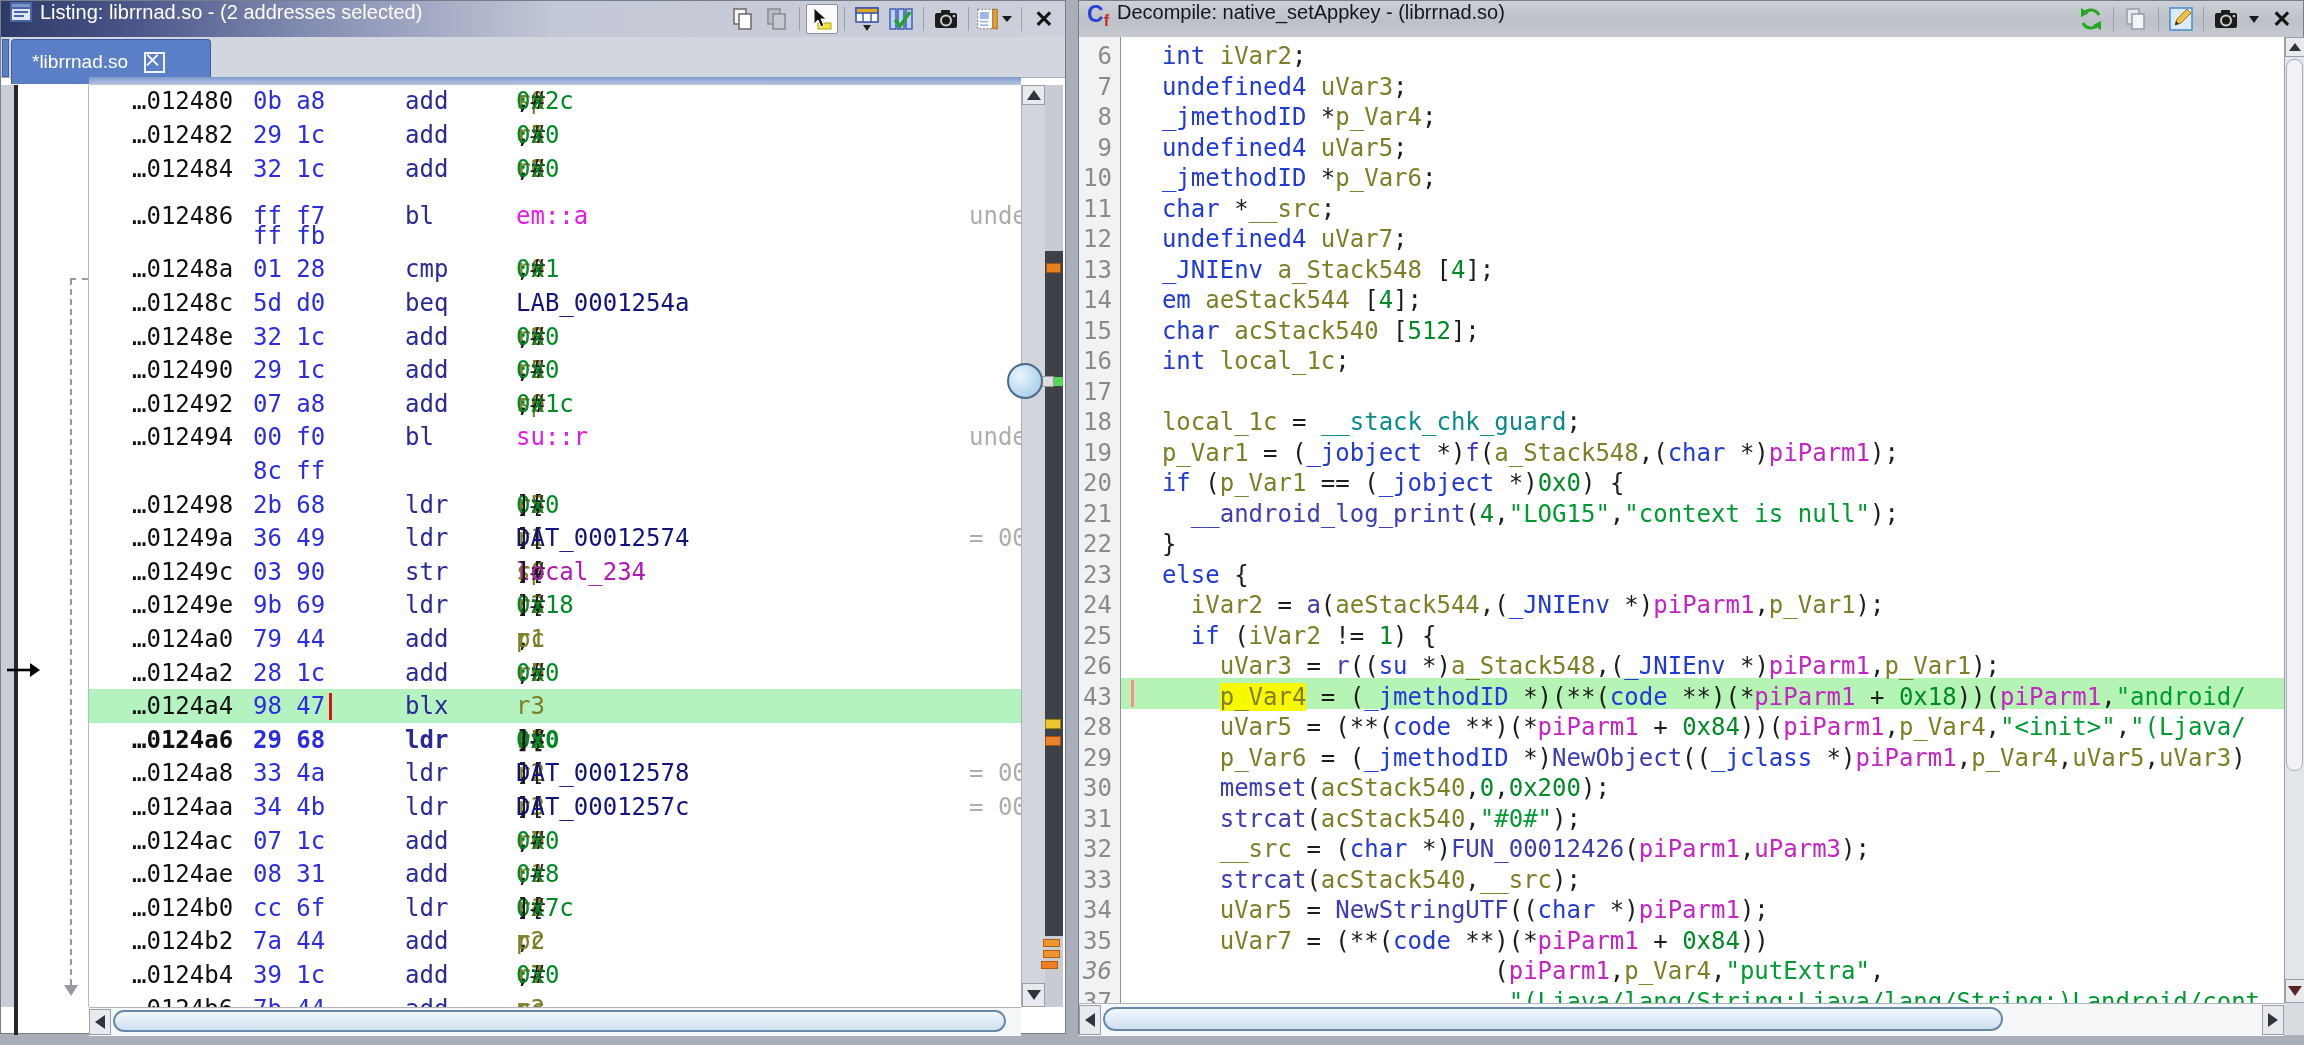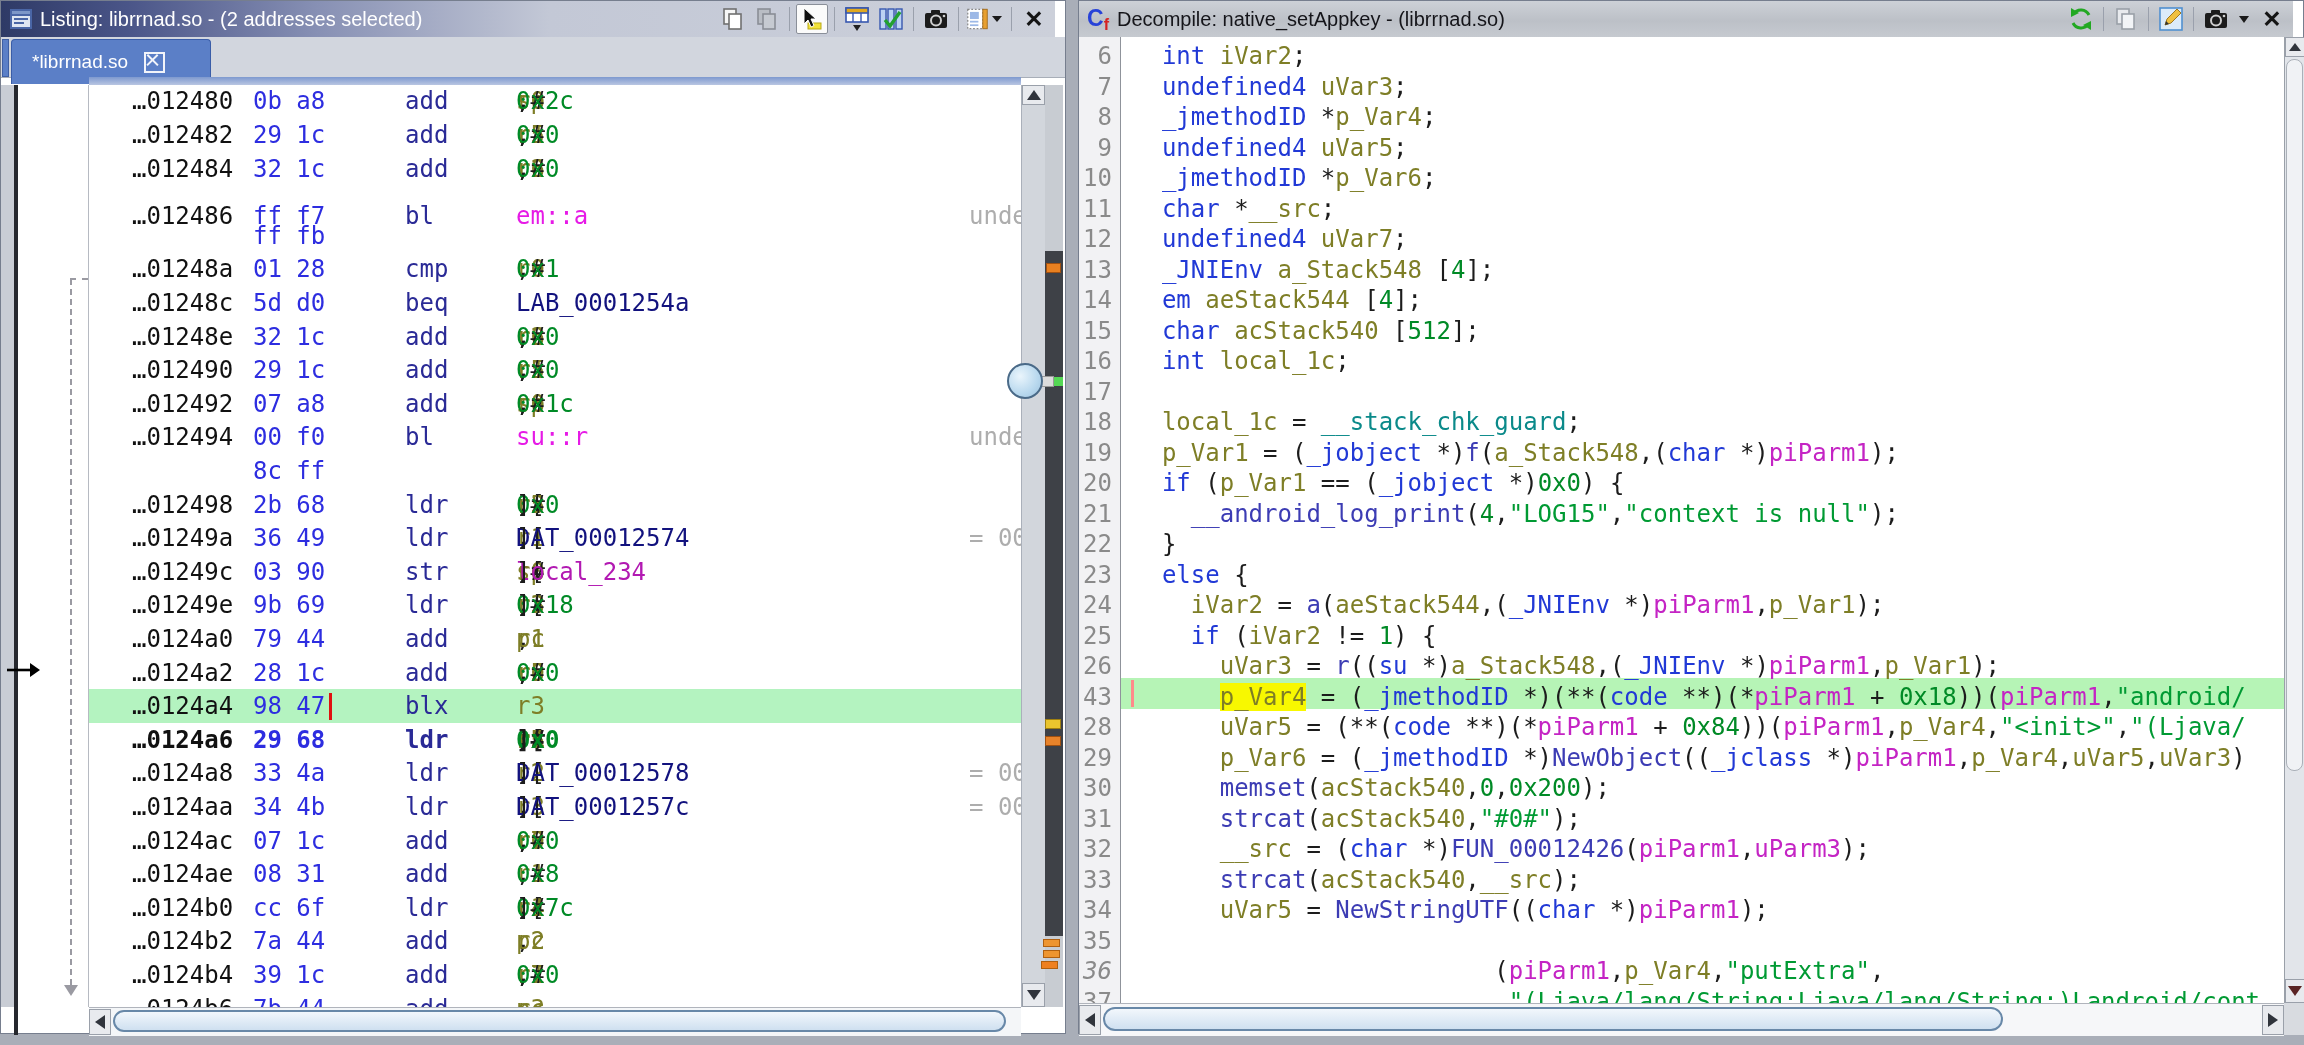--- a/index.html
+++ b/index.html
@@ -3,21 +3,21 @@
 <meta charset="utf-8">
 <style>
   html,body{margin:0;padding:0;}
   body{width:2304px;height:1045px;position:relative;background:#a9aeb8;overflow:hidden;
        font-family:"Liberation Sans",sans-serif;}
   .win{position:absolute;top:0;height:1034px;border:1px solid #767e8e;box-sizing:border-box;background:#fff;}
   #lwin{left:0;width:1066px;}
   #rwin{left:1078px;width:1226px;}
 
   
-  .titlebar{position:absolute;left:0;top:0;right:10px;height:36px;display:flex;align-items:center;}
+  .titlebar{position:absolute;left:0;top:0;right:0;height:36px;display:flex;}
   #lwin .titlebar{background:linear-gradient(90deg,#2e3a66 0%,#4a5588 12%,#8790b4 30%,#c3c8d6 52%,#ccd0da 100%);}
   #rwin .titlebar{background:linear-gradient(180deg,#cdd1d7 0%,#bcc0c7 55%,#c6cad0 100%);border-bottom:1px solid #9096a0;}
   .title-text{font-size:20px;white-space:nowrap;}
   #lwin .title-text{color:#ffffff;}
   #rwin .title-text{color:#15151a;}
   .tb-icons{margin-left:auto;display:flex;align-items:center;height:100%;padding-right:4px;}
   .tbtn{width:30px;height:28px;display:flex;align-items:center;justify-content:center;margin:0 1px;border:1px solid transparent;border-radius:2px;}
   .tbtn.pressed{background:#fbfbfb;border:1px solid #8a8f99;}
   .tsep{width:1px;height:24px;background:#9aa0ac;margin:0 5px;}
   .caret{width:0;height:0;border-left:5px solid transparent;border-right:5px solid transparent;border-top:7px solid #1a1a1a;margin:0 2px;}
@@ -376,20 +376,21 @@
       <div class="code-line" style="top: 583.5px;"><span class="tk-p">    </span><span class="tk-t">if</span><span class="tk-p"> (</span><span class="tk-v">iVar2</span><span class="tk-p"> != </span><span class="tk-n">1</span><span class="tk-p">) {</span></div>
       <div class="code-line" style="top: 614px;"><span class="tk-p">      </span><span class="tk-v">uVar3</span><span class="tk-p"> = </span><span class="tk-f">r</span><span class="tk-p">((</span><span class="tk-t">su</span><span class="tk-p"> *)</span><span class="tk-v">a_Stack548</span><span class="tk-p">,(</span><span class="tk-t">_JNIEnv</span><span class="tk-p"> *)</span><span class="tk-a">piParm1</span><span class="tk-p">,</span><span class="tk-v">p_Var1</span><span class="tk-p">);</span></div>
       <div class="code-line" style="top: 644.5px;"><span class="tk-p">      </span><span class="tk-hl">p_Var4</span><span class="tk-p"> = (</span><span class="tk-t">_jmethodID</span><span class="tk-p"> *)(**(</span><span class="tk-t">code</span><span class="tk-p"> **)(*</span><span class="tk-a">piParm1</span><span class="tk-p"> + </span><span class="tk-n">0x18</span><span class="tk-p">))(</span><span class="tk-a">piParm1</span><span class="tk-p">,</span><span class="tk-s">"android/</span></div>
       <div class="code-line" style="top: 675px;"><span class="tk-p">      </span><span class="tk-v">uVar5</span><span class="tk-p"> = (**(</span><span class="tk-t">code</span><span class="tk-p"> **)(*</span><span class="tk-a">piParm1</span><span class="tk-p"> + </span><span class="tk-n">0x84</span><span class="tk-p">))(</span><span class="tk-a">piParm1</span><span class="tk-p">,</span><span class="tk-v">p_Var4</span><span class="tk-p">,</span><span class="tk-s">"&lt;init&gt;"</span><span class="tk-p">,</span><span class="tk-s">"(Ljava/</span></div>
       <div class="code-line" style="top: 705.5px;"><span class="tk-p">      </span><span class="tk-v">p_Var6</span><span class="tk-p"> = (</span><span class="tk-t">_jmethodID</span><span class="tk-p"> *)</span><span class="tk-f">NewObject</span><span class="tk-p">((</span><span class="tk-t">_jclass</span><span class="tk-p"> *)</span><span class="tk-a">piParm1</span><span class="tk-p">,</span><span class="tk-v">p_Var4</span><span class="tk-p">,</span><span class="tk-v">uVar5</span><span class="tk-p">,</span><span class="tk-v">uVar3</span><span class="tk-p">)</span></div>
       <div class="code-line" style="top: 736px;"><span class="tk-p">      </span><span class="tk-f">memset</span><span class="tk-p">(</span><span class="tk-v">acStack540</span><span class="tk-p">,</span><span class="tk-n">0</span><span class="tk-p">,</span><span class="tk-n">0x200</span><span class="tk-p">);</span></div>
       <div class="code-line" style="top: 766.5px;"><span class="tk-p">      </span><span class="tk-f">strcat</span><span class="tk-p">(</span><span class="tk-v">acStack540</span><span class="tk-p">,</span><span class="tk-s">"#0#"</span><span class="tk-p">);</span></div>
       <div class="code-line" style="top: 797px;"><span class="tk-p">      </span><span class="tk-v">__src</span><span class="tk-p"> = (</span><span class="tk-t">char</span><span class="tk-p"> *)</span><span class="tk-f">FUN_00012426</span><span class="tk-p">(</span><span class="tk-a">piParm1</span><span class="tk-p">,</span><span class="tk-a">uParm3</span><span class="tk-p">);</span></div>
       <div class="code-line" style="top: 827.5px;"><span class="tk-p">      </span><span class="tk-f">strcat</span><span class="tk-p">(</span><span class="tk-v">acStack540</span><span class="tk-p">,</span><span class="tk-v">__src</span><span class="tk-p">);</span></div>
       <div class="code-line" style="top: 858px;"><span class="tk-p">      </span><span class="tk-v">uVar5</span><span class="tk-p"> = </span><span class="tk-f">NewStringUTF</span><span class="tk-p">((</span><span class="tk-t">char</span><span class="tk-p"> *)</span><span class="tk-a">piParm1</span><span class="tk-p">);</span></div>
+      <div class="code-line" style="top: 888.5px;"><span class="tk-p">      </span><span class="tk-v">uVar7</span><span class="tk-p"> = (**(</span><span class="tk-t">code</span><span class="tk-p"> **)(*</span><span class="tk-a">piParm1</span><span class="tk-p"> + </span><span class="tk-n">0x84</span><span class="tk-p">))</span></div>
       <div class="code-line" style="top: 919px;"><span class="tk-p">                         (</span><span class="tk-a">piParm1</span><span class="tk-p">,</span><span class="tk-v">p_Var4</span><span class="tk-p">,</span><span class="tk-s">"putExtra"</span><span class="tk-p">,</span></div>
       <div class="code-line" style="top: 949.5px;"><span class="tk-p">                          </span><span class="tk-s">"(Ljava/lang/String;Ljava/lang/String;)Landroid/cont</span></div>
     </div>
 
   <div id="dvscroll">
     <div class="sbtn" style="left:0;top:0;width:20px;height:20px;">
         <span class="tri-u" style="border-bottom-width:8px;border-left-width:6px;border-right-width:6px;"></span>
       </div>
     <div class="sbtn" style="left:0;top:942px;width:20px;height:24px;">
         <span class="tri-d" style="border-top-color:#5a2424;"></span>

